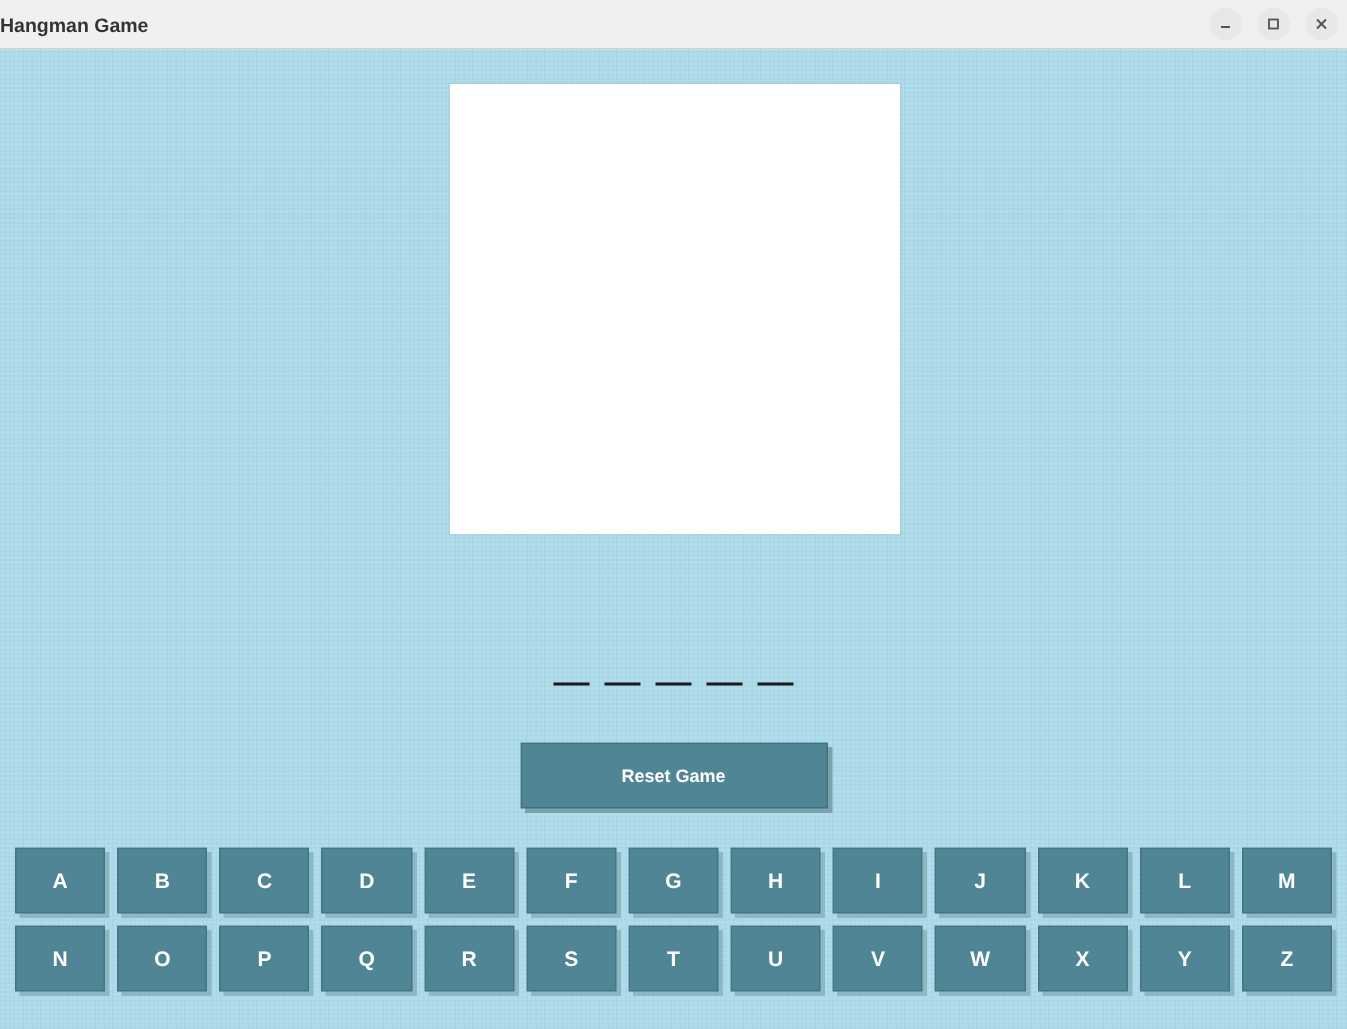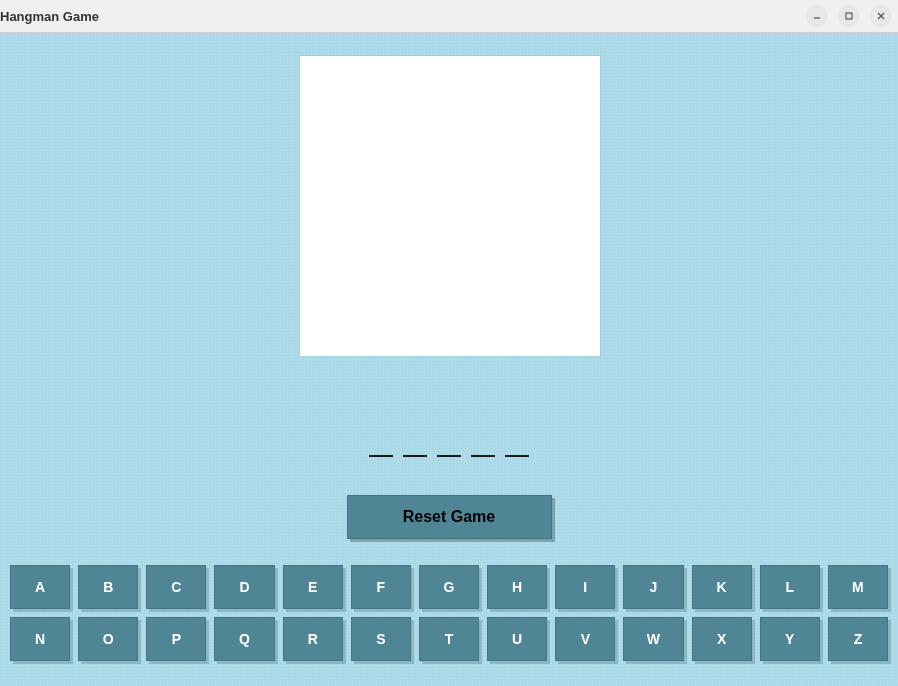--- a/index.html
+++ b/index.html
@@ -85,23 +85,23 @@
     left: 0; right: 0;
     top: 462px;
     text-align: center;
   }
   .reset-btn {
     display: inline-block;
     width: 205px;
     height: 44px;
     line-height: 44px;
     background: #4f8594;
-    color: #000000;
+    color: #ffffff;
     font-weight: bold;
-    font-size: 16px;
+    font-size: 12px;
     border: none;
     box-shadow: 3px 3px 0 0 #7aa3af, inset 0 0 0 1px rgba(0,0,0,0.15);
     cursor: pointer;
   }
   .keyboard {
     position: absolute;
     left: 10px;
     right: 10px;
     top: 532px;
     display: grid;

